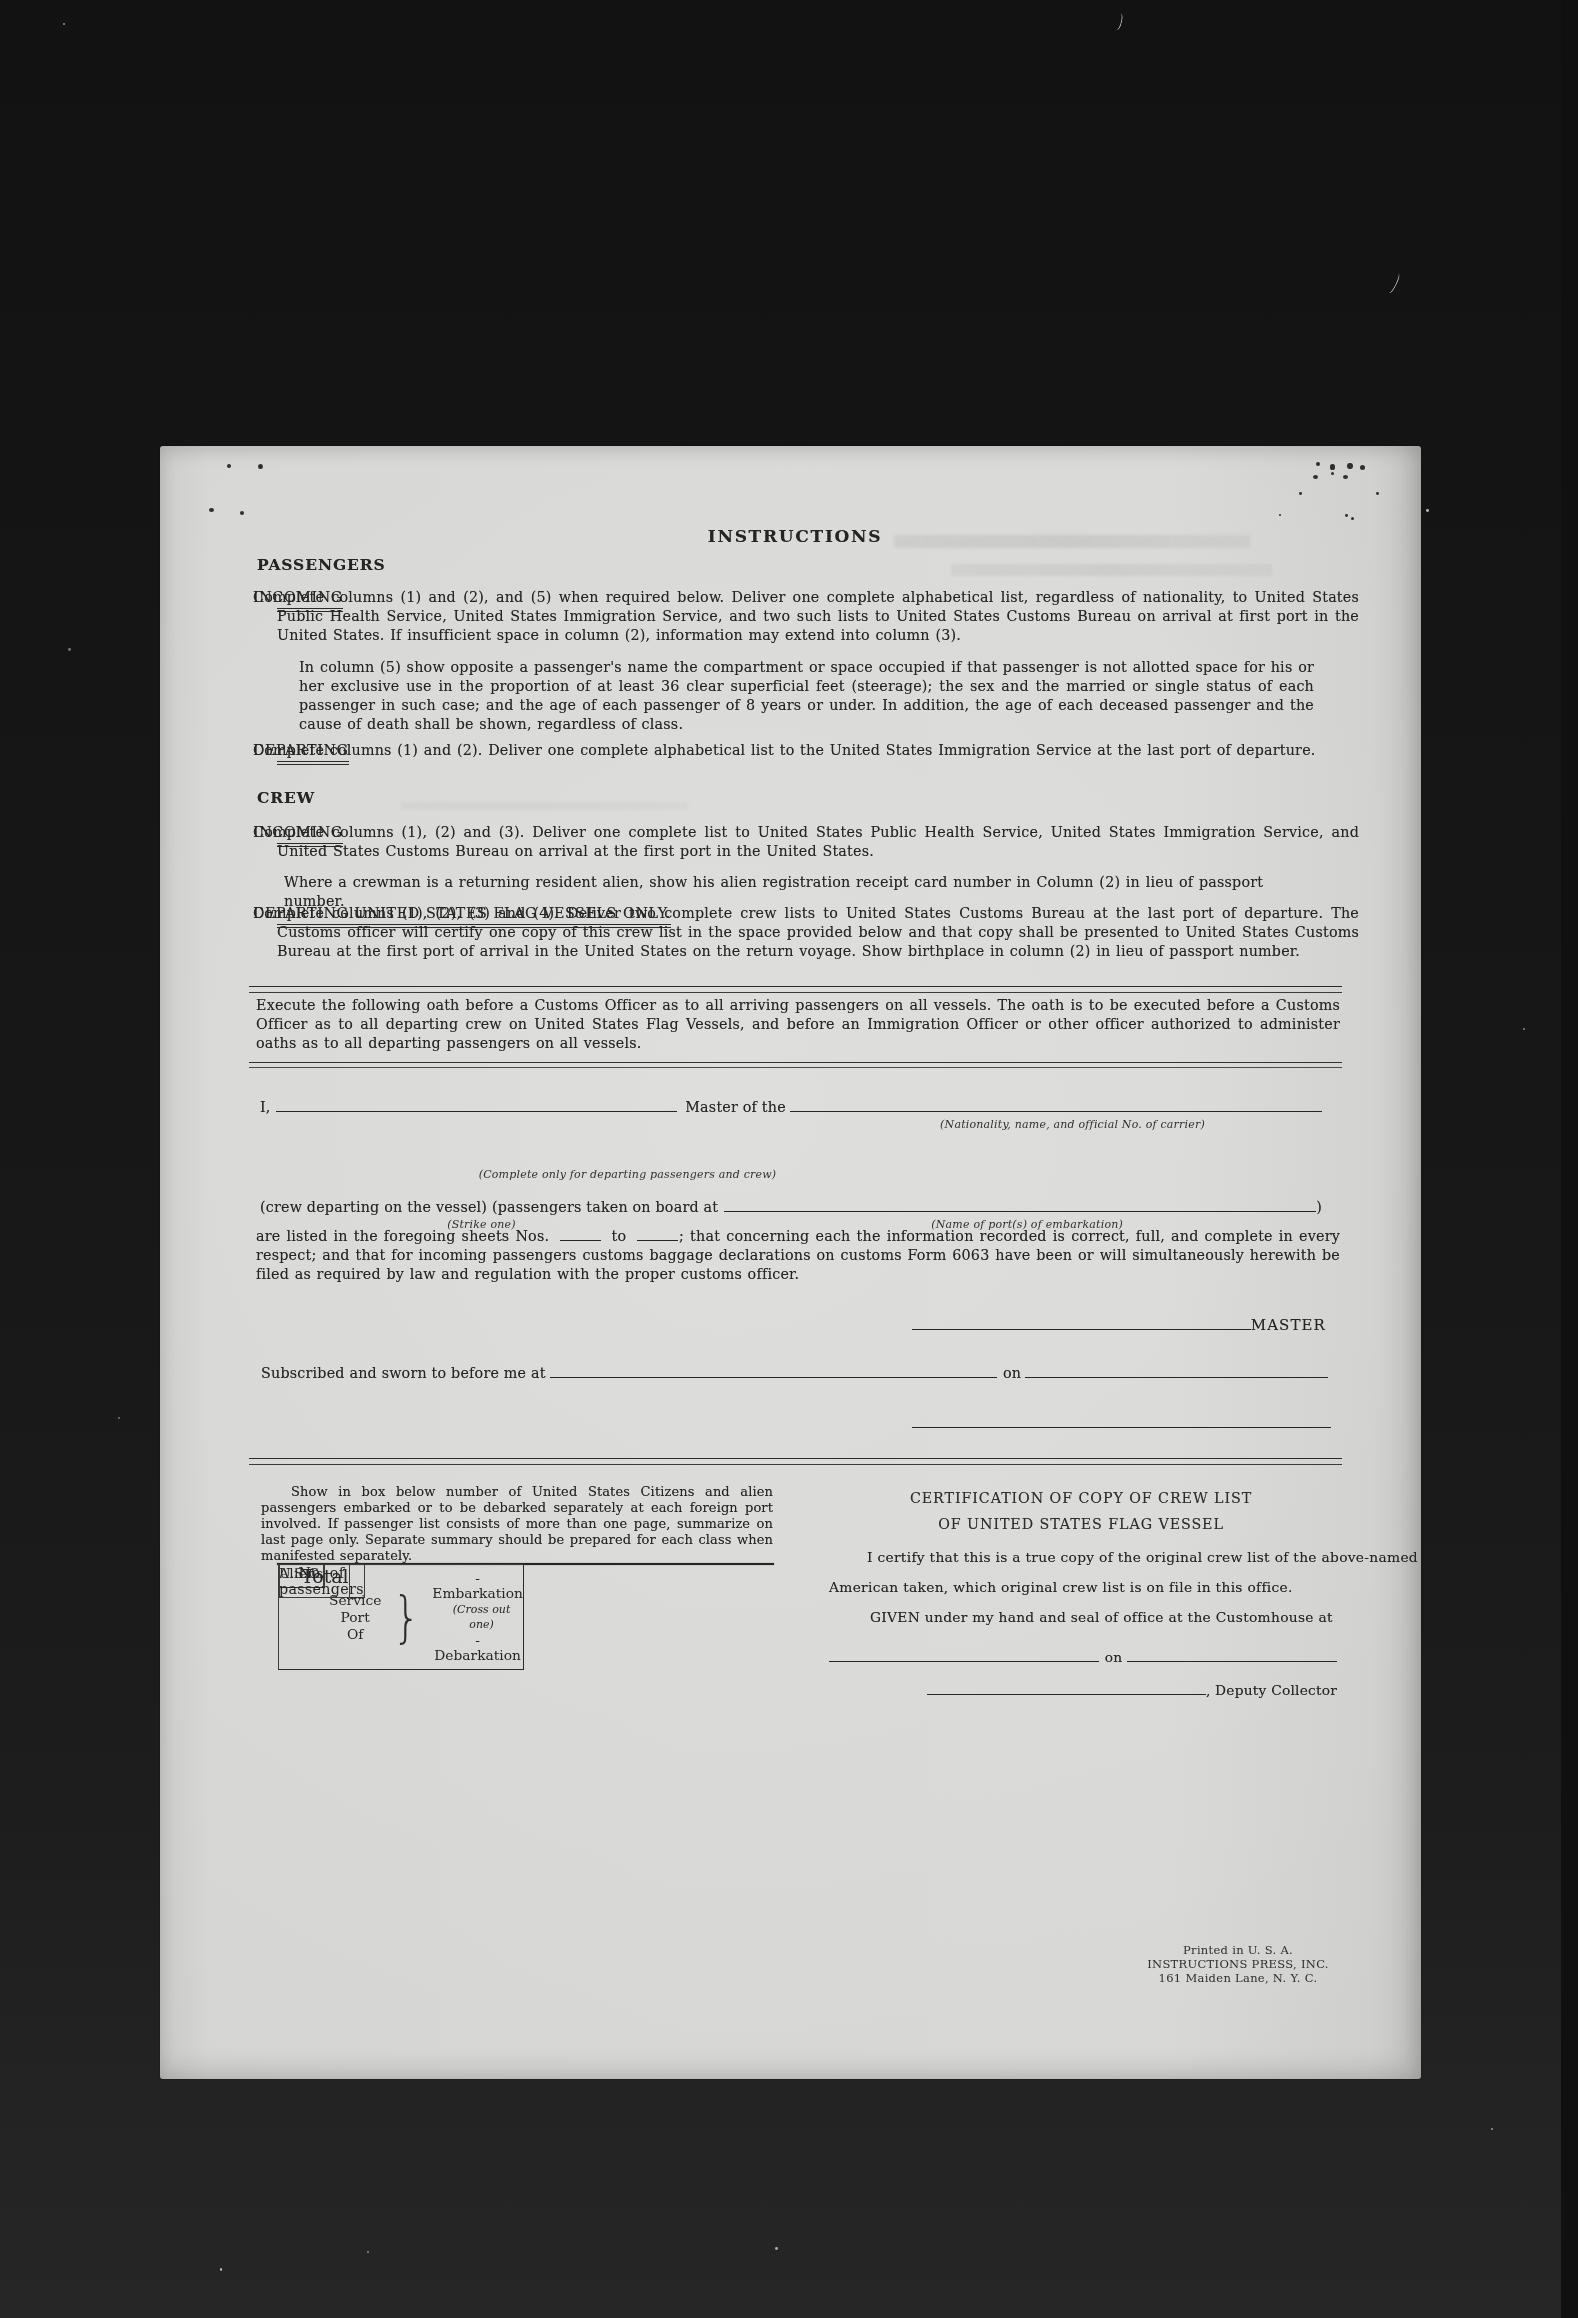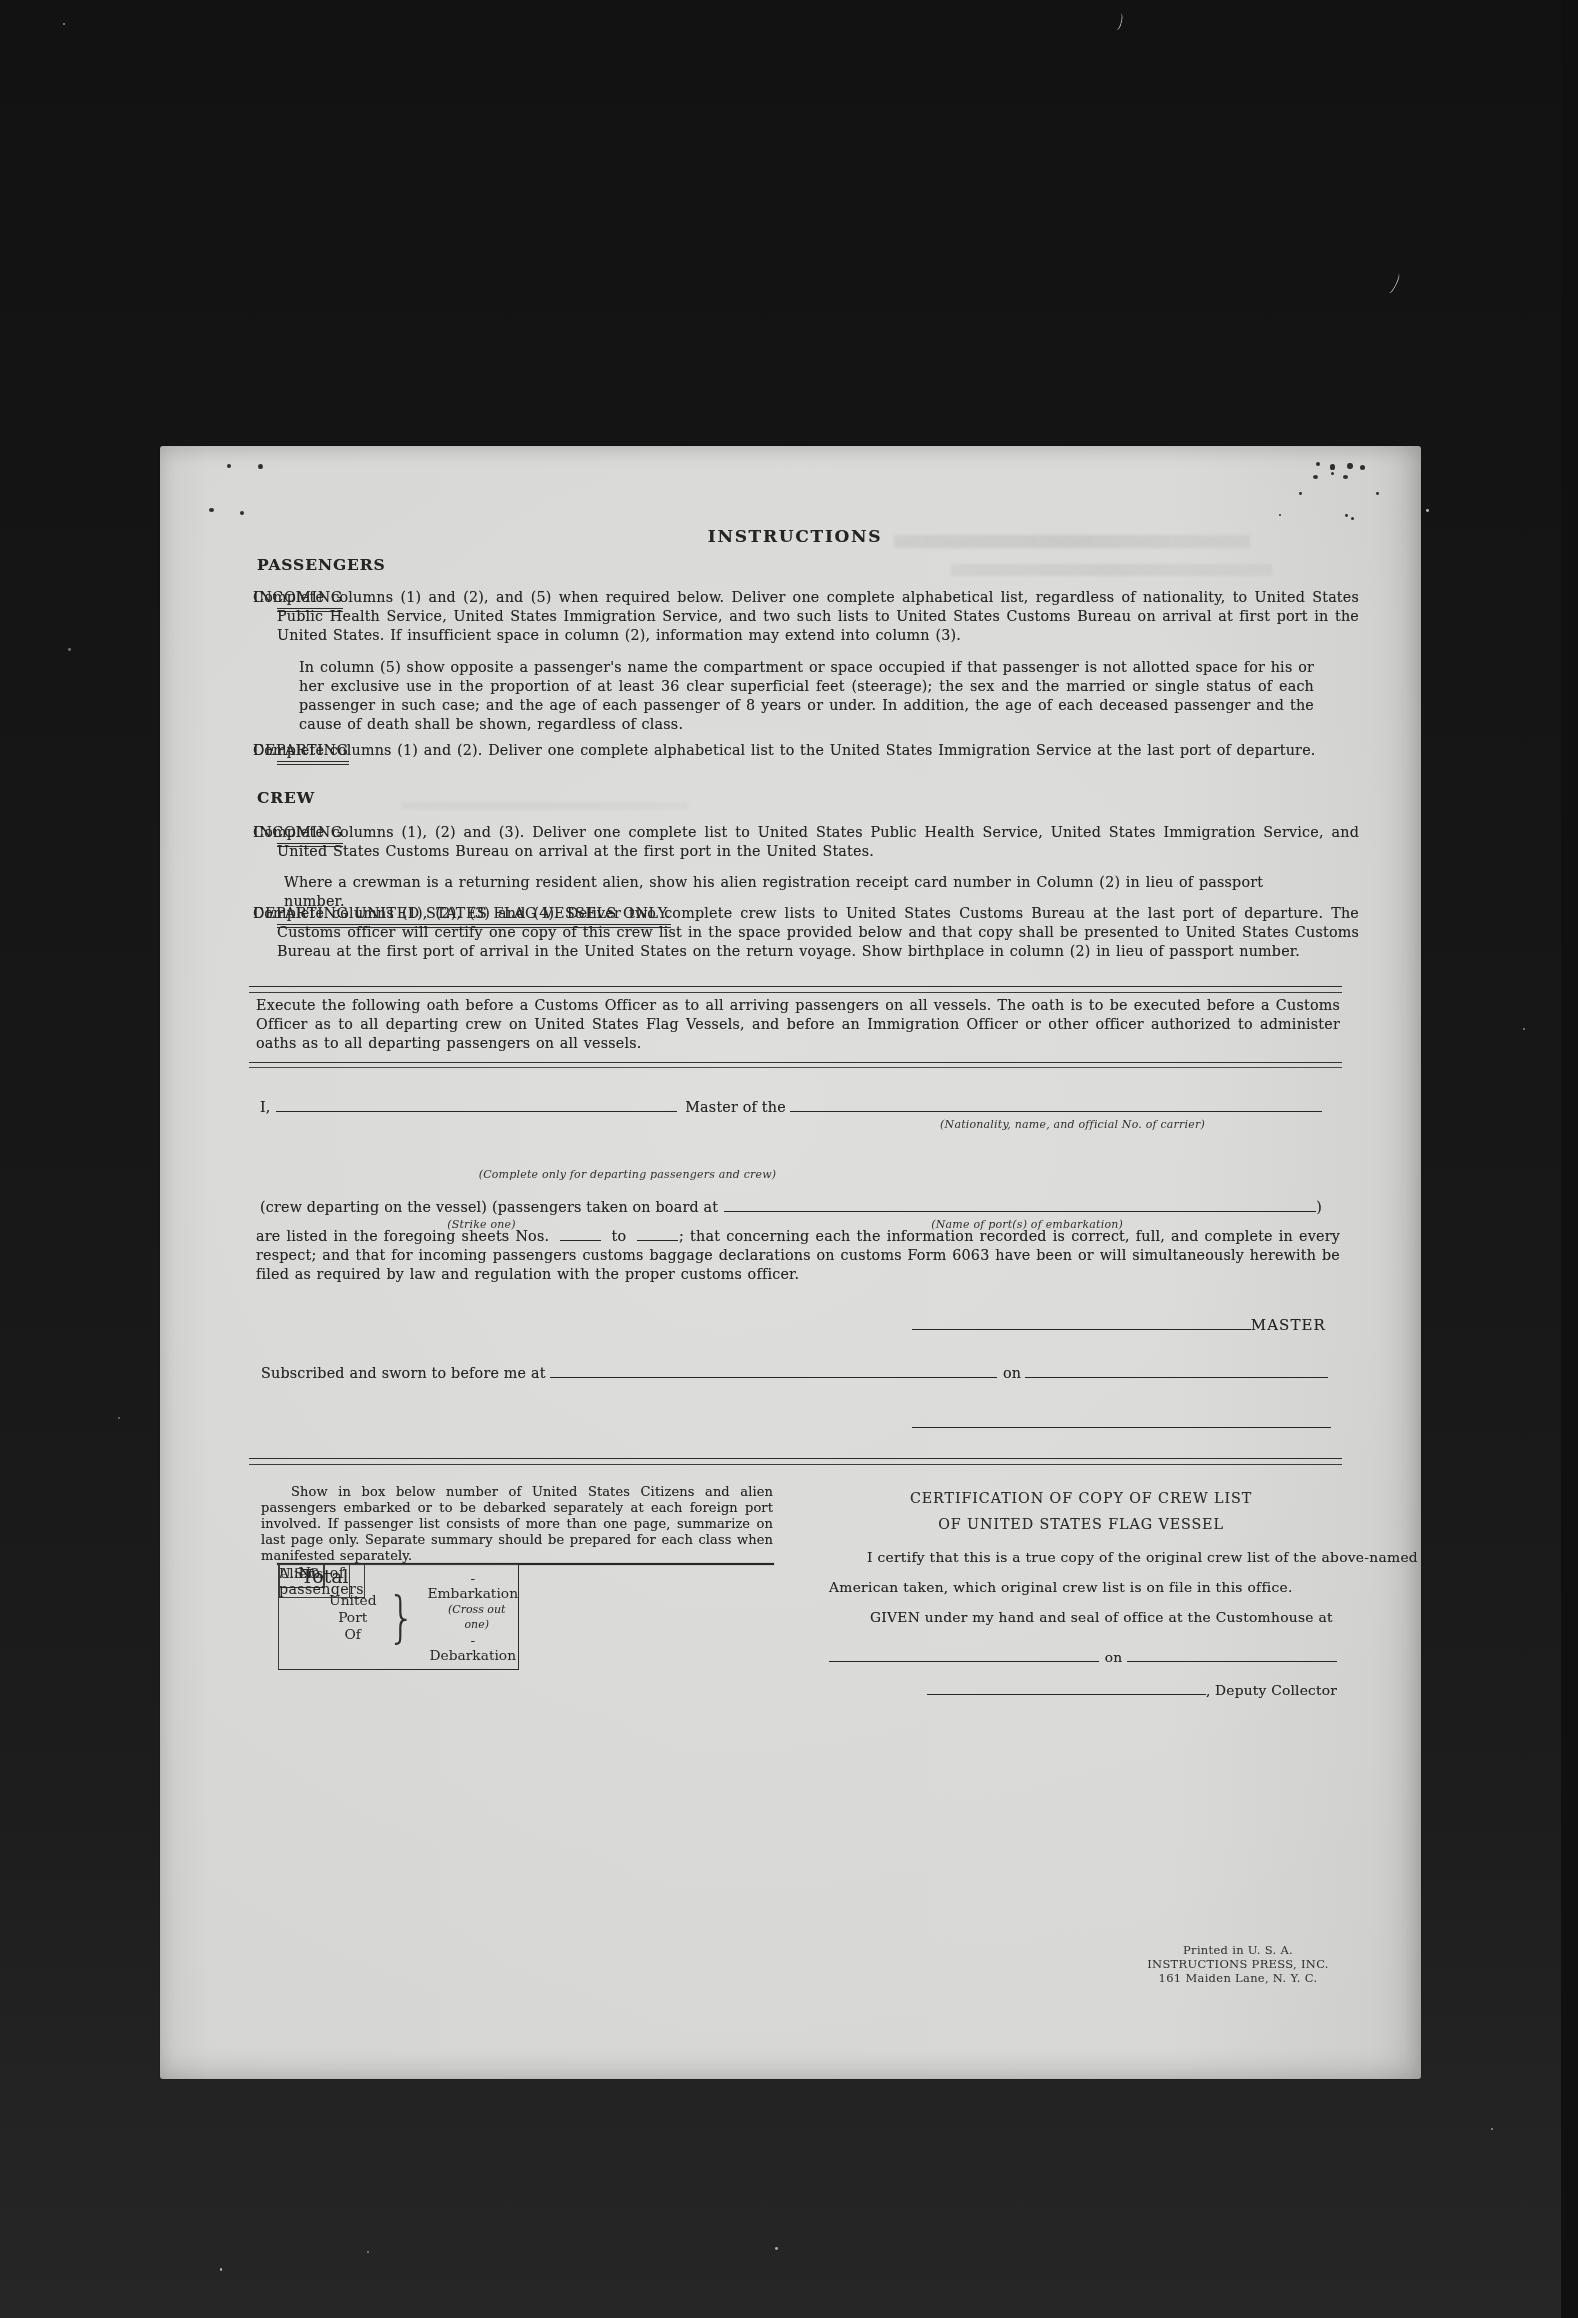--- a/index.html
+++ b/index.html
@@ -208,21 +208,21 @@
       <colgroup>
           <col class="c-port">
           <col class="c-usc">
           <col class="c-aliens">
         </colgroup>
       <thead>
         <tr>
           <th rowspan="2" class="porthead">
             <div class="porthead-inner">
               <span class="port-stack">
-                <span style="position:static;">United</span>
+                <span style="position:static;">Service</span>
                 <span style="position:static;">Port</span>
                 <span style="position:static;">Of</span>
               </span>
               <span class="brace">}</span>
               <span class="opt-stack">
                 <span style="position:static;">- Embarkation</span>
                 <span class="cross" style="position:static;">(Cross out one)</span>
                 <span style="position:static;">- Debarkation</span>
               </span>
             </div>

